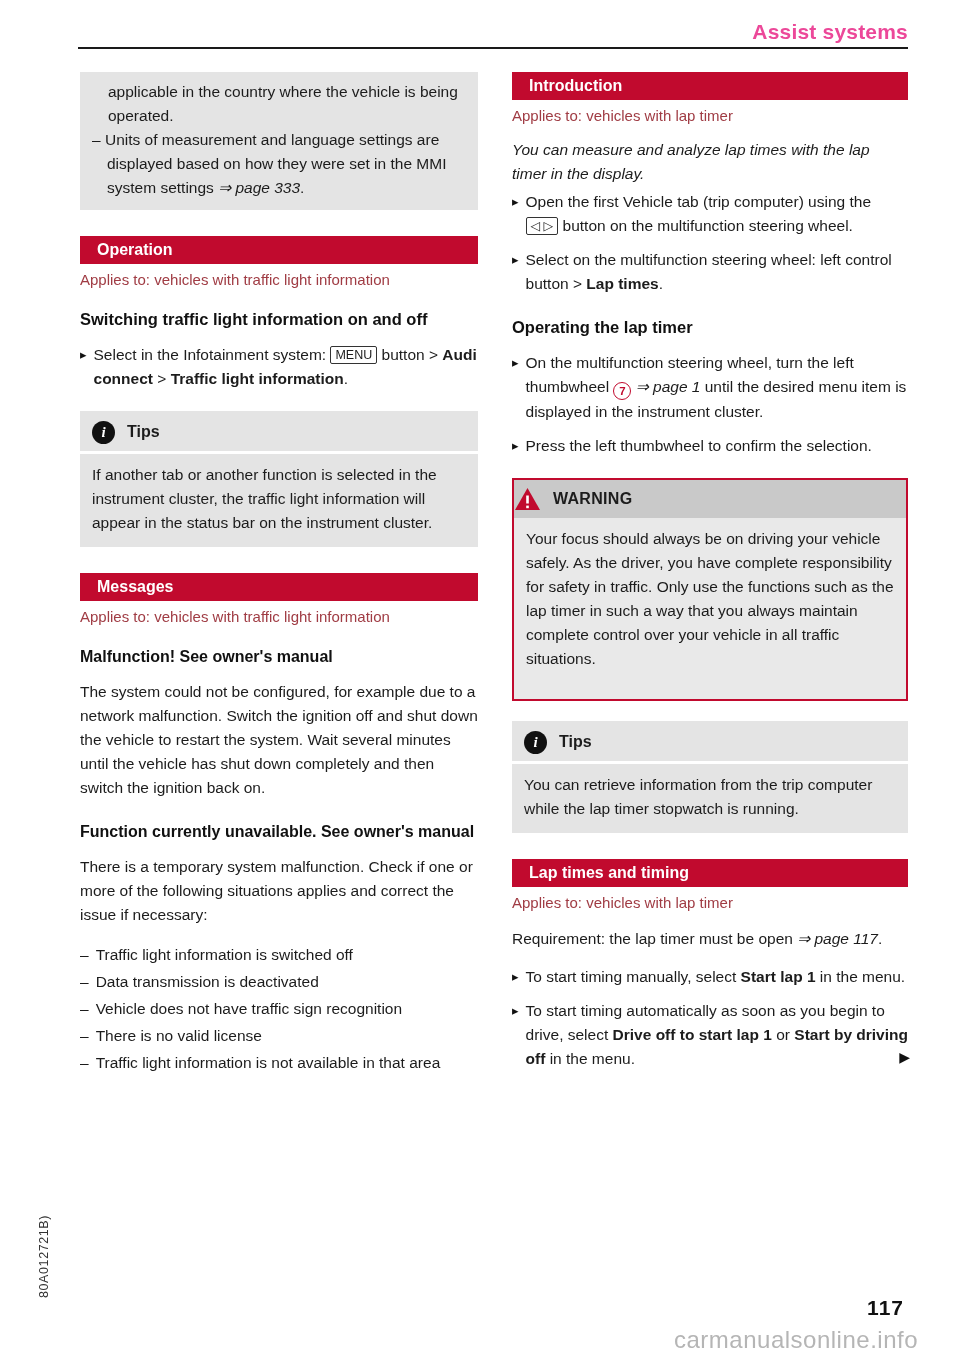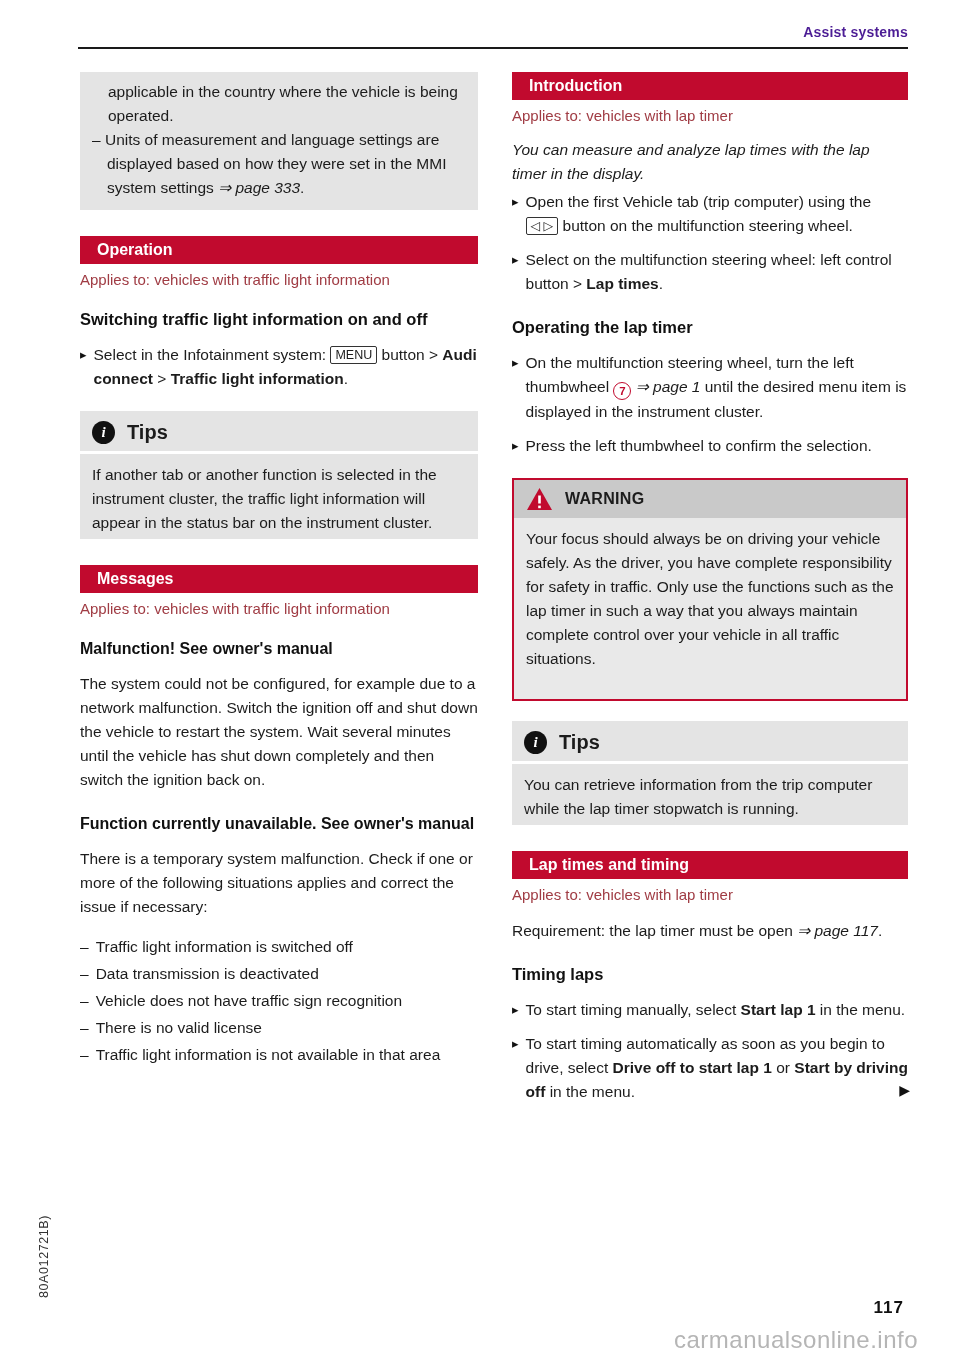--- a/index.html
+++ b/index.html
@@ -11,21 +11,21 @@
     position:relative;
     overflow:hidden;
     font-size:15.5px;
     line-height:24px;
   }
   .b { font-weight:bold; }
   .ref { font-style:italic; }
 
   .section-header {
     position:absolute; top:20px; right:52px;
-    font-weight:bold; font-size:14px; letter-spacing:.2px; color:#4c1d95;
+    font-weight:bold; font-size:21px; letter-spacing:.2px; color:#ec4899;
   }
   .header-rule {
     position:absolute; left:78px; width:830px; top:47px;
     height:2px; background:#1a1a1a;
   }
 
   .col { position:absolute; top:72px; }
   .col-left  { left:80px;  width:398px; }
   .col-right { left:512px; width:396px; }
 
@@ -59,35 +59,35 @@
   .graybox { background:#e4e4e4; }
   .carryover { padding:8px 12px 10px 12px; }
   .carryover .cont { padding-left:16px; }
   .hang { padding-left:15px; text-indent:-15px; }
 
   .tipbox { margin:20px 0 4px 0; background:#e4e4e4; }
   .tipbox .tiphead {
     display:flex; align-items:center; gap:12px;
     padding:9px 12px 7px 12px; border-bottom:3px solid #ffffff;
   }
-  .tipbox .tiphead .tiplabel { font-weight:bold; font-size:20px; }
+  .tipbox .tiphead .tiplabel { font-weight:bold; font-size:16px; }
   .tipicon {
     display:inline-flex; align-items:center; justify-content:center;
     width:23px; height:23px; border-radius:50%;
     background:#111; color:#fff;
     font-family:"Liberation Serif", serif; font-style:italic; font-weight:bold;
     font-size:15px; flex:0 0 auto;
   }
-  .tipbox .tipbody { padding:9px 12px 4px 12px;border-radius:7px; }
+  .tipbox .tipbody { padding:9px 12px 12px 12px;border-radius:7px; }
 
   
   .warnbox { margin:20px 0 4px 0; border:2px solid #c10a2e; background:#e9e9e9; }
   .warnhead {
     display:flex; align-items:center; gap:12px;
-    background:#c9c9c9; padding:7px 12px;
+    background:#c9c9c9; padding:7px 0;
   }
   .warnhead .warnlabel { font-weight:bold; font-size:16px; letter-spacing:.3px; }
   .warnbody { padding:9px 12px 28px 12px; }
 
   
   .step { display:flex; gap:7px; margin-bottom:10px; position:relative; }
   .step .bullet { flex:0 0 auto; font-size:13px; line-height:24px; color:#111; }
   .step .step-text { flex:1 1 auto; }
 
   
@@ -114,21 +114,21 @@
   }
 
   .spine {
     position:absolute; left:32px; top:1298px;
     transform:rotate(-90deg); transform-origin:0 0;
     font-size:12.5px; letter-spacing:.6px; color:#333; white-space:nowrap;
   }
 
   .page-number {
     position:absolute; right:56px; bottom:38px;
-    font-weight:bold; font-size:17px; letter-spacing:1px; color:#111;
+    font-weight:bold; font-size:21px; letter-spacing:1px; color:#111;
   }
   .watermark {
     position:absolute; right:42px; bottom:6px;
     font-size:24px; color:#b5b5b5; letter-spacing:.5px;
   }
 </style>
 </head>
 <body>
 
 <div class="section-header">Assist systems</div>
@@ -244,21 +244,20 @@
       <span class="tiplabel">Tips</span>
     </div>
     <div class="tipbody">You can retrieve information from the trip computer while the lap timer stopwatch is running.</div>
   </div>
 
   <div class="bar">Lap times and timing</div>
   <div class="applies">Applies to: vehicles with lap timer</div>
 
   <p class="body-p" style="margin-top:16px;"><span>Requirement: the lap timer must be open </span><span class="ref">⇒ page 117</span><span>.</span></p>
 
-  <h3 class="sub">Timing laps</h3>
 
   <div class="step">
     <span class="bullet">▸</span>
     <p class="step-text"><span>To start timing manually, select </span><span class="b">Start lap 1</span><span> in the menu.</span></p>
   </div>
 
   <div class="step">
     <span class="bullet">▸</span>
     <p class="step-text"><span>To start timing automatically as soon as you begin to drive, select </span><span class="b">Drive off to start lap 1</span><span> or </span><span class="b">Start by driving off</span><span> in the menu.</span></p>
     <span class="continue-arrow">▶</span>

